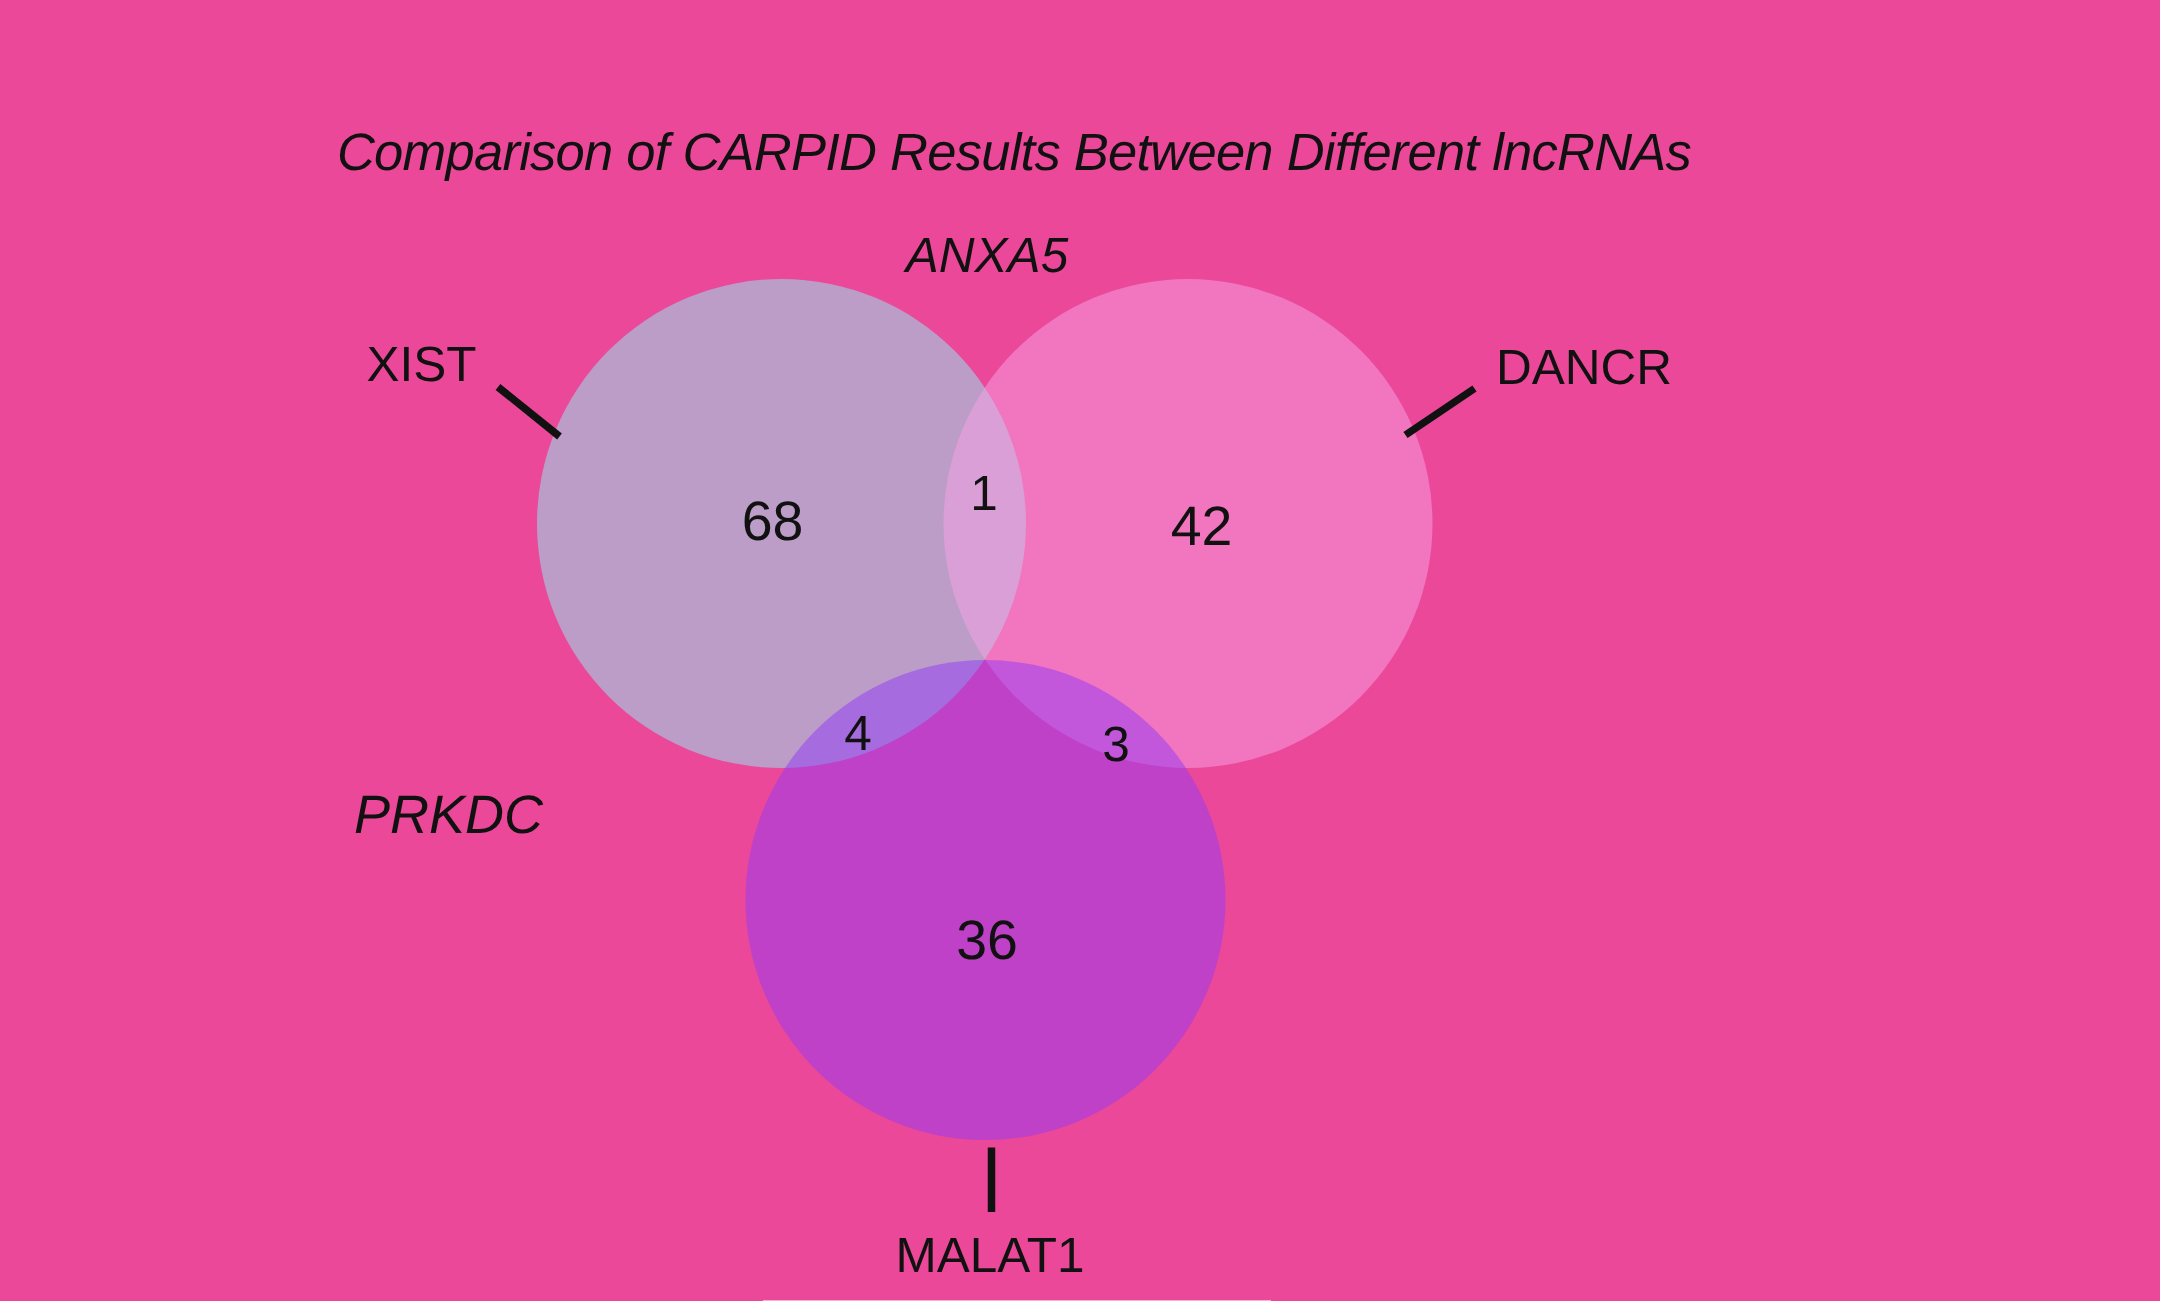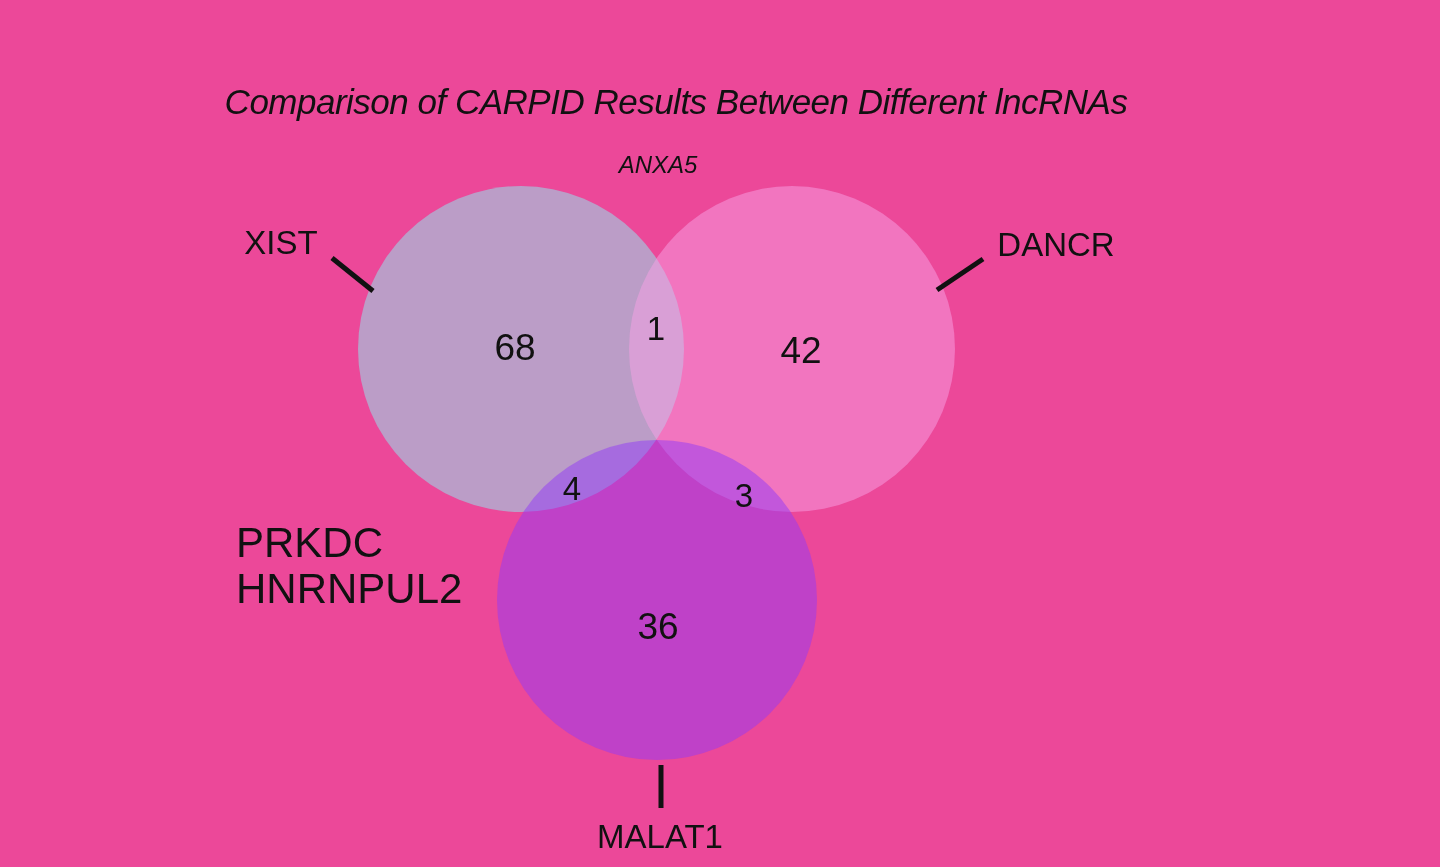--- a/index.html
+++ b/index.html
@@ -12,22 +12,22 @@
     color: #111111;
     overflow: hidden;
   }
   .abs { position: absolute; white-space: nowrap; }
   .centered { transform: translateX(-50%); }
   .italic { font-style: italic; }
   .title { font-size: 35px; letter-spacing: -0.5px; }
   .set-label { font-size: 33px; }
   .big-count { font-size: 37px; }
   .small-count { font-size: 33px; }
-  .gene-list { font-size: 42px; line-height: 46px; }
-  .anxa5 { font-size: 24px; }
+  .gene-list { font-size: 36px; line-height: 46px; font-style: italic; }
+  .anxa5 { font-size: 33px; }
   svg.venn-layer { position: absolute; left: 0; top: 0; }
 </style>
 </head>
 <body>
 
 <div class="canvas">
 
   <svg class="venn-layer" width="1440" height="867" viewBox="0 0 1440 867">
     <circle cx="521" cy="349" r="163" fill-opacity="0.5" fill="rgb(137,241,245)"></circle>
     <circle cx="792" cy="349" r="163" fill-opacity="0.5" fill="rgb(247,161,229)"></circle>
@@ -54,17 +54,16 @@
   <div class="abs centered big-count" style="left:658px; top:606px;">36</div>
 
   <div class="abs centered small-count" style="left:656px; top:310px;">1</div>
 
   <div class="abs centered small-count" style="left:572px; top:470px;">4</div>
 
   <div class="abs centered small-count" style="left:744px; top:477px;">3</div>
 
   <div class="abs gene-list" style="left:236px; top:520px;">
     <div>PRKDC</div>
-    <div>HNRNPUL2</div>
   </div>
 
 
 </div>
 
 </body></html>

